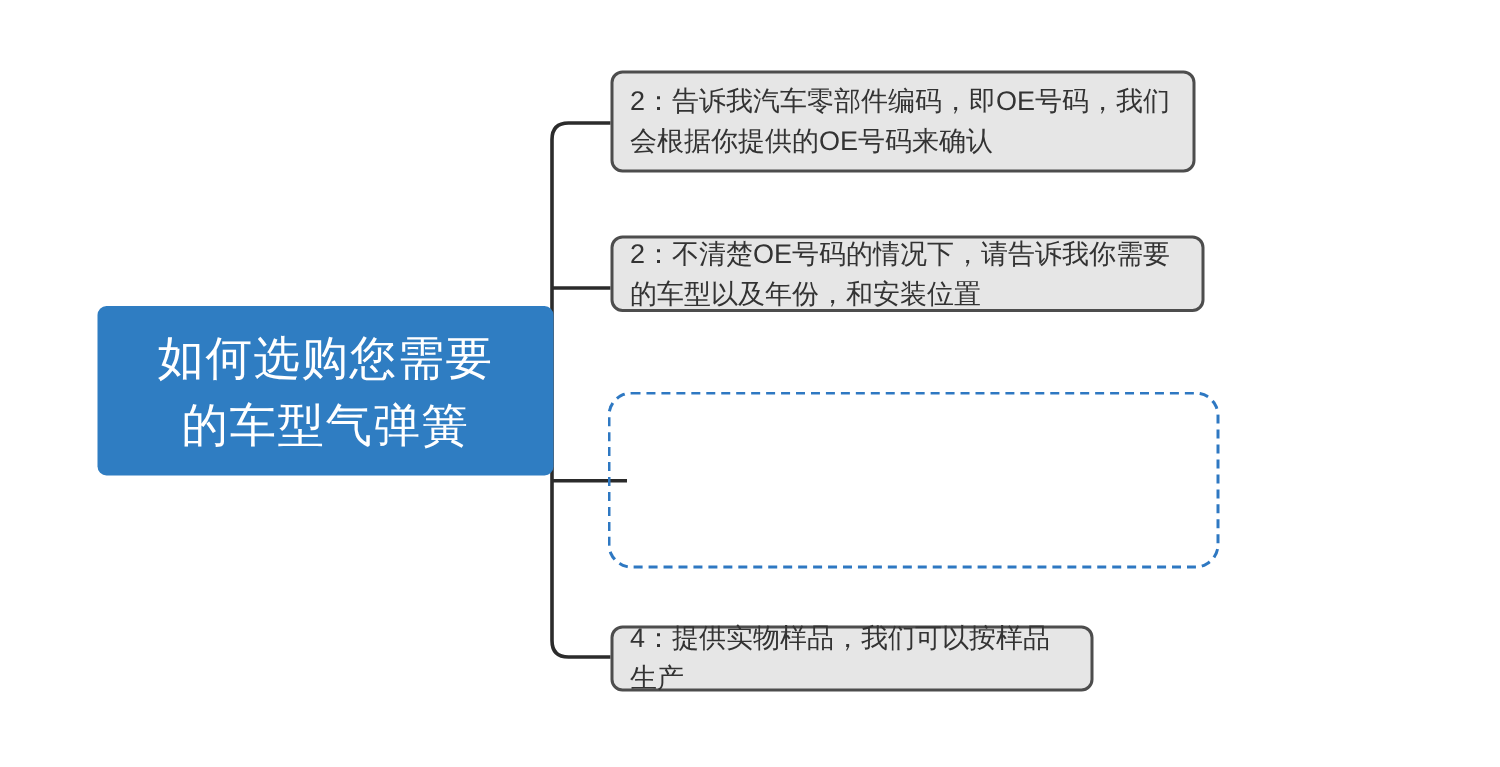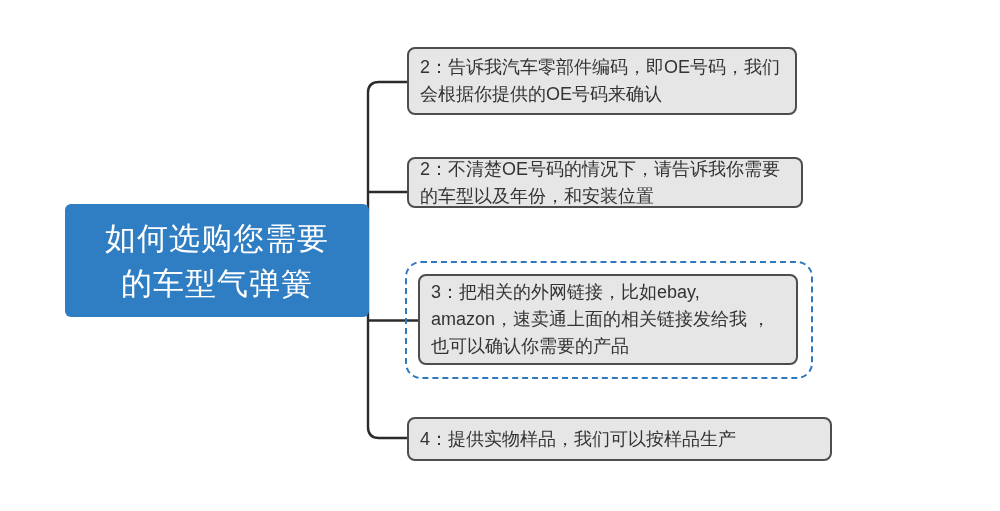--- a/index.html
+++ b/index.html
@@ -59,21 +59,21 @@
     padding: 0 10px 0 11px;
   }
   .topic .txt {
     white-space: pre-line;
     font-size: 18px;
     line-height: 27px;
   }
   .topic-1 { left: 407px; top: 47px;  width: 390px; height: 68px; }
   .topic-2 { left: 407px; top: 157px; width: 396px; height: 51px; }
   .topic-3 { left: 418px; top: 274px; width: 380px; height: 91px; }
-  .topic-4 { left: 407px; top: 417px; width: 425px; height: 44px; }
+  .topic-4 { left: 407px; top: 417px; width: 322px; height: 44px; }
   .selection-outline {
     position: absolute;
     left: 405px; top: 261px;
     width: 408px; height: 118px;
     border: 2px dashed var(--selection, #2e78c2);
     border-radius: 16px;
     box-sizing: border-box;
     background: transparent;
   }
 </style>
@@ -99,23 +99,18 @@
 会根据你提供的OE号码来确认</span>
   </div>
 
   <div class="topic topic-2">
     <span class="txt">2：不清楚OE号码的情况下，请告诉我你需要
 的车型以及年份，和安装位置</span>
   </div>
 
   <div class="selection-outline"></div>
 
-  <div class="topic topic-3">
-    <span class="txt">3：把相关的外网链接，比如ebay,
-amazon，速卖通上面的相关链接发给我 ，
-也可以确认你需要的产品</span>
-  </div>
 
   <div class="topic topic-4">
     <span class="txt">4：提供实物样品，我们可以按样品生产</span>
   </div>
 
 </div>
 
 </body></html>

